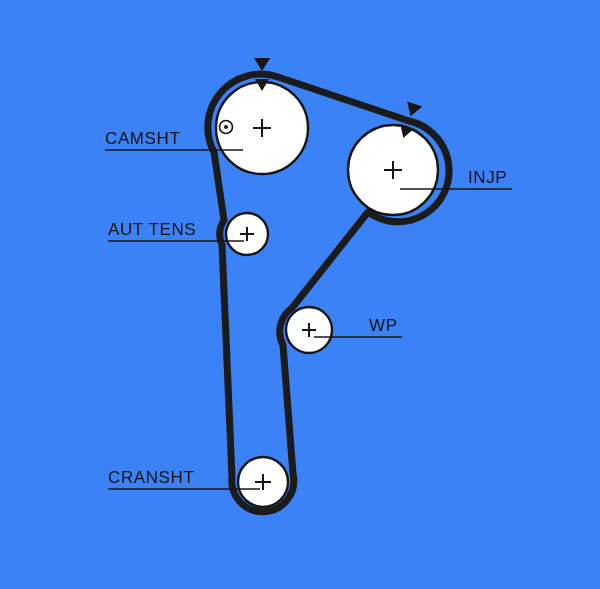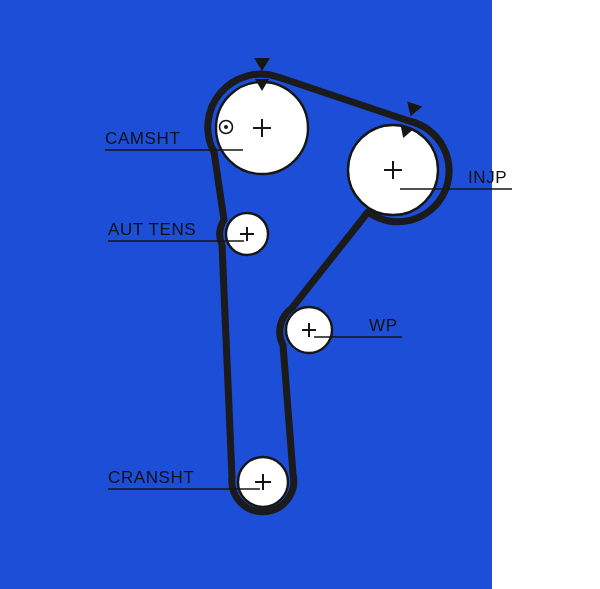--- a/index.html
+++ b/index.html
@@ -6,23 +6,23 @@
     margin: 0;
     padding: 0;
     background: #ffffff;
     width: 600px;
     height: 589px;
     overflow: hidden;
     font-family: "Liberation Sans", sans-serif;
   }
   .stage {
     position: relative;
-    width: 492px;
+    width: 600px;
     height: 589px;
-    background: #1d4ed8;
+    background: #3b82f6;
   }
   svg { display: block; }
   .belt {
     fill: none;
     stroke: #1b1b1b;
     stroke-width: 7;
     stroke-linejoin: round;
     stroke-linecap: round;
   }
   .pulley {

